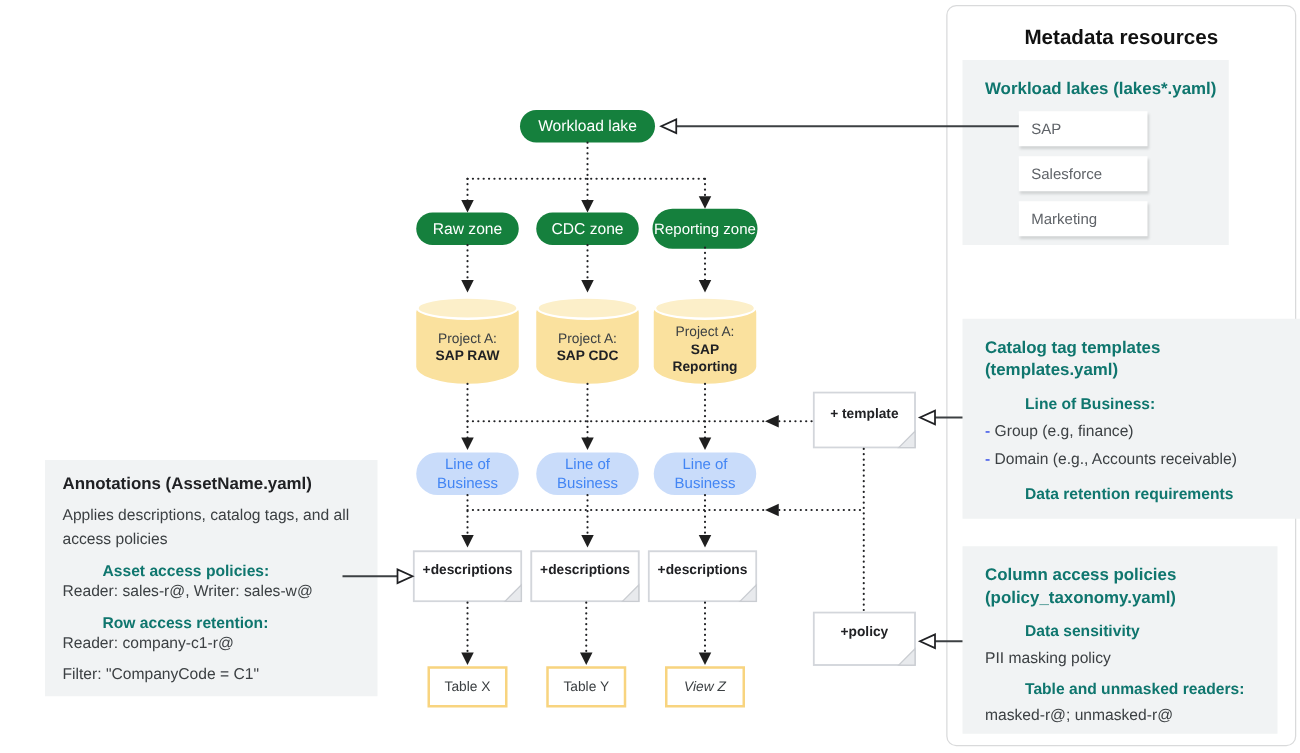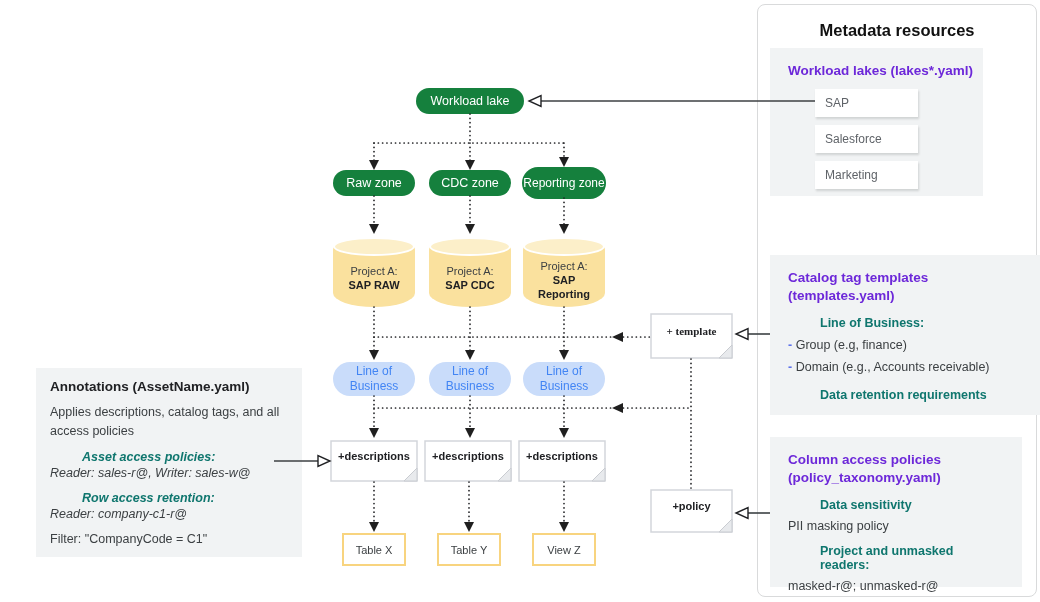--- a/index.html
+++ b/index.html
@@ -30,30 +30,30 @@
   
   .tbox{position:absolute;background:#fff;border:2px solid #F8D47F;box-sizing:border-box;
         display:flex;align-items:center;justify-content:center;font-size:11px;color:#3C4043;z-index:2;}
   
   .gpanel{position:absolute;background:#F1F3F4;z-index:1;box-sizing:border-box;}
   .blue-h{color:#0f766e;font-weight:bold;padding-left:32px;}
   
   #annot{left:8px;top:368px;width:266px;height:189px;padding:11px 14px;font-size:12.5px;color:#3C4043;margin-left:28px;}
   #annot .title{font-size:13.5px;font-weight:bold;color:#202124;margin-bottom:9px;}
   #annot .body{line-height:19px;margin-bottom:9px;}
-  #annot .sec{margin-bottom:8px;font-style:italic;}
+  #annot .sec{margin-bottom:8px;}
   #annot .sec .h{font-size:12.5px;}
   #annot .sec .ln{line-height:19px;}
   
   #meta{left:757px;top:4px;width:280px;height:593px;background:#fff;
         border:1px solid #D9DADB;border-radius:8px;box-sizing:border-box;z-index:1;}
   #meta .mtitle{position:absolute;left:0;right:0;top:16px;text-align:center;
         font-size:16.5px;font-weight:bold;color:#111;}
   .subpanel{position:absolute;background:#F1F3F4;box-sizing:border-box;padding:14px 18px;font-size:12.5px;color:#3C4043;}
-  .subpanel .st{font-size:13.5px;font-weight:bold;color:#6d28d9;line-height:18px;margin-bottom:9px;}
+  .subpanel .st{font-size:13.5px;font-weight:bold;color:#0f766e;line-height:18px;margin-bottom:9px;}
   .lake-item{position:relative;width:103px;height:28px;background:#fff;margin:8px 0 0 27px;
         box-shadow:1px 2px 2px rgba(60,64,67,.18);display:flex;align-items:center;
         padding-left:10px;box-sizing:border-box;font-size:12px;color:#5F6368;}
   .bullet{line-height:22px;}
   .bullet .dash{color:#5E72EB;font-weight:bold;}
   svg.wires{position:absolute;left:0;top:0;z-index:3;pointer-events:none;}
 </style>
 </head>
 <body>
 
@@ -190,42 +190,42 @@
     <div class="lbl">+descriptions</div>
   </div>
   <div class="note" style="left:518px;top:440px;width:88px;height:42px;">
     <svg width="88" height="42">
         <rect x="1" y="1" width="86" height="40" fill="#fff" stroke="#D3D6DB" stroke-width="1.5"></rect>
         <path d="M87 28 L74 41 H87 Z" fill="#E8EAED" stroke="#C9CCD1" stroke-width="1"></path>
       </svg>
     <div class="lbl">+descriptions</div>
   </div>
 
-  <div class="note" style="left:650px;top:313px;width:83px;height:46px;font-family:Liberation Serif, serif;">
+  <div class="note" style="left:650px;top:313px;width:83px;height:46px;">
     <svg width="83" height="46">
         <rect x="1" y="1" width="81" height="44" fill="#fff" stroke="#D3D6DB" stroke-width="1.5"></rect>
         <path d="M82 32 L69 45 H82 Z" fill="#E8EAED" stroke="#C9CCD1" stroke-width="1"></path>
       </svg>
     <div class="lbl">+ template</div>
   </div>
   <div class="note" style="left:650px;top:489px;width:83px;height:44px;">
     <svg width="83" height="44">
         <rect x="1" y="1" width="81" height="42" fill="#fff" stroke="#D3D6DB" stroke-width="1.5"></rect>
         <path d="M82 30 L69 43 H82 Z" fill="#E8EAED" stroke="#C9CCD1" stroke-width="1"></path>
       </svg>
     <div class="lbl">+policy</div>
   </div>
 
   <div class="tbox" style="left:342px;top:533px;width:64px;height:33px;">
     <span>Table X</span>
   </div>
   <div class="tbox" style="left:437px;top:533px;width:64px;height:33px;">
     <span>Table Y</span>
   </div>
-  <div class="tbox" style="left:532px;top:533px;width:64px;height:33px;">
+  <div class="tbox" style="left:532px;top:533px;width:64px;height:33px;font-style:italic;">
     <span>View Z</span>
   </div>
 
   <div class="gpanel" id="annot">
     <div class="title">Annotations (AssetName.yaml)</div>
     <div class="body">Applies descriptions, catalog tags, and all access policies</div>
     <div class="sec">
       <div class="h blue-h">Asset access policies:</div>
       <div class="ln">Reader: sales-r@, Writer: sales-w@</div>
     </div>
@@ -264,17 +264,17 @@
       <span class="dash">-</span>
       <span>Domain (e.g., Accounts receivable)</span>
     </div>
     <div class="blue-h" style="margin-top:10px;">Data retention requirements</div>
   </div>
 
   <div class="subpanel" style="left:770px;top:437px;width:252px;height:150px;z-index:2;">
     <div class="st" style="width:180px;">Column access policies (policy_taxonomy.yaml)</div>
     <div class="blue-h" style="margin-top:11px;">Data sensitivity</div>
     <div style="margin-top:4px;line-height:20px;">PII masking policy</div>
-    <div class="blue-h" style="margin-top:8px;">Project and unmasked readers:</div>
+    <div class="blue-h" style="margin-top:8px;">Table and unmasked readers:</div>
     <div style="margin-top:4px;line-height:20px;">masked-r@; unmasked-r@</div>
   </div>
 
 </div>
 
 </body></html>

